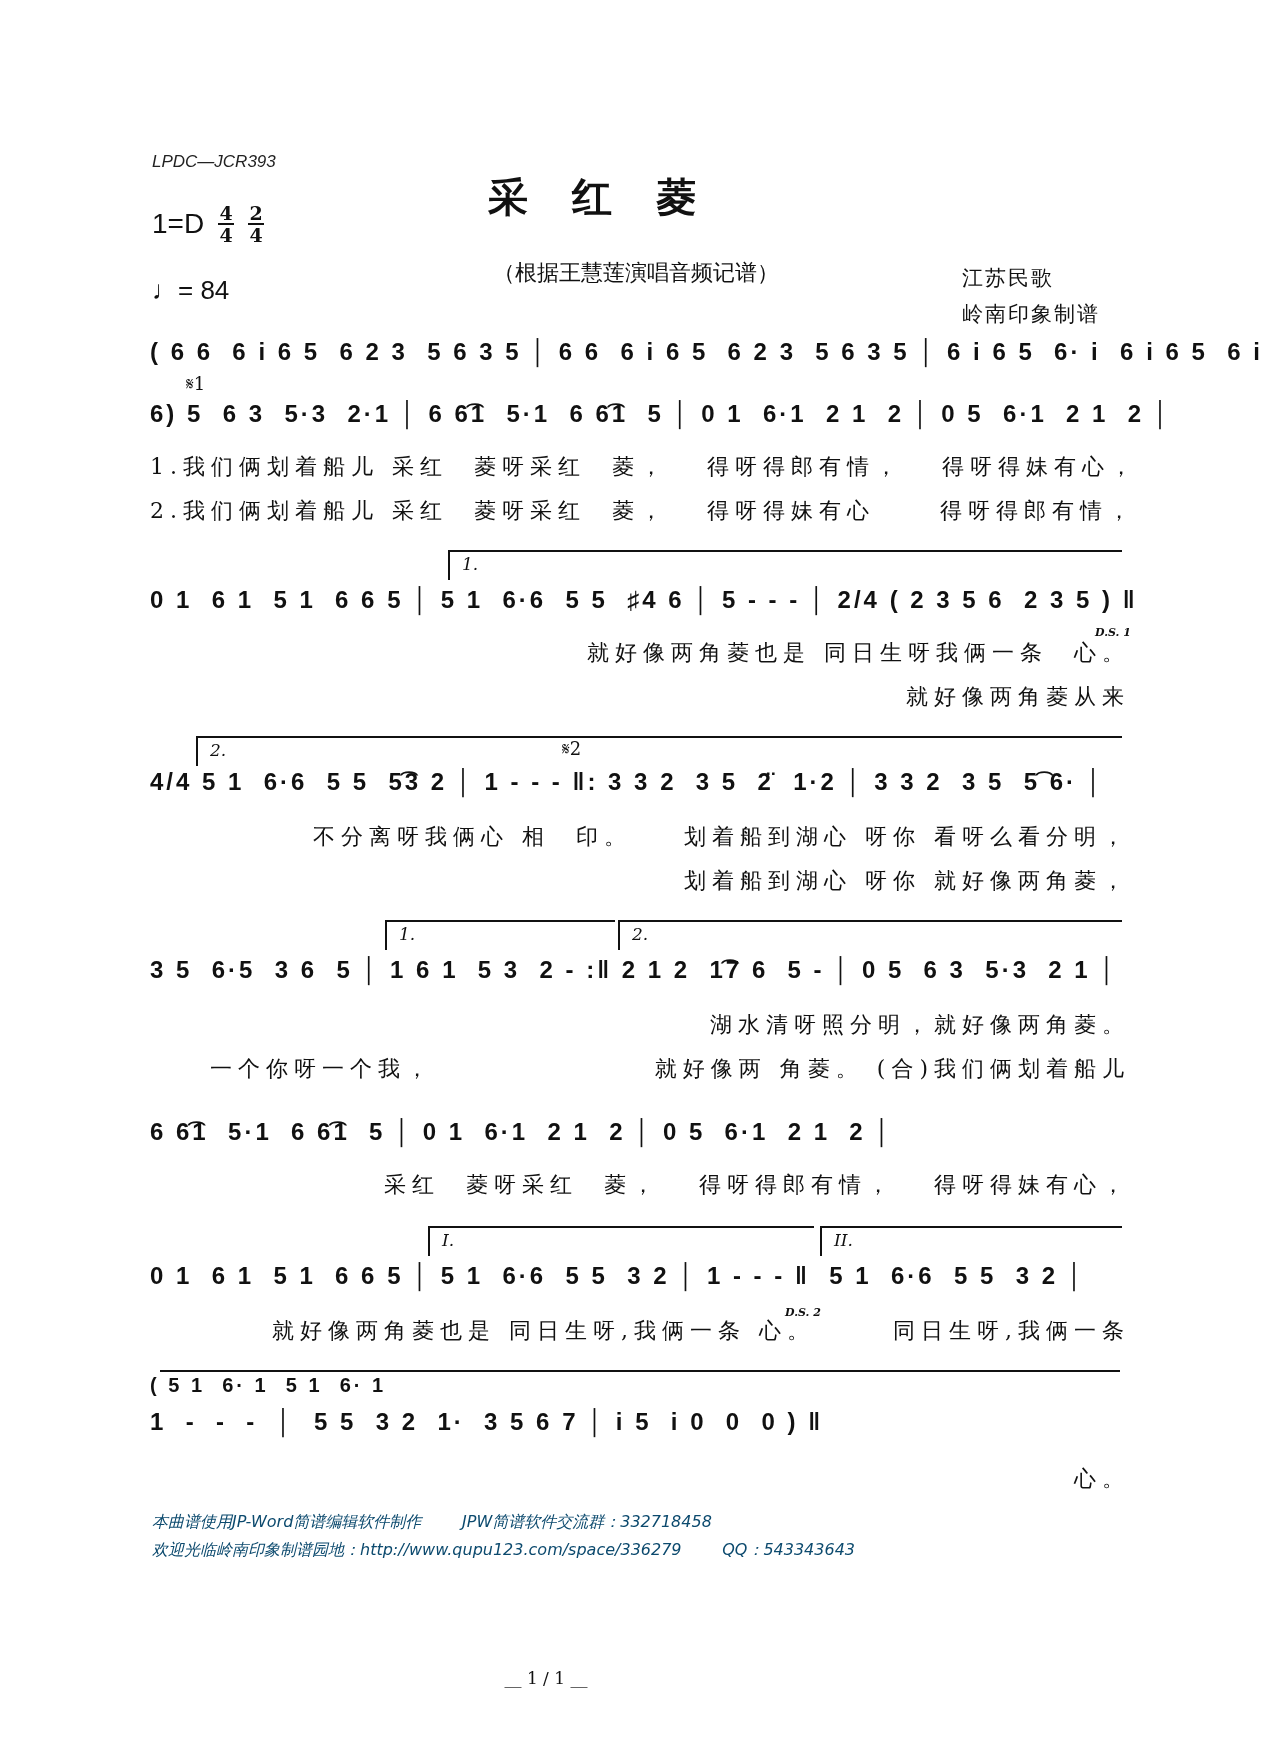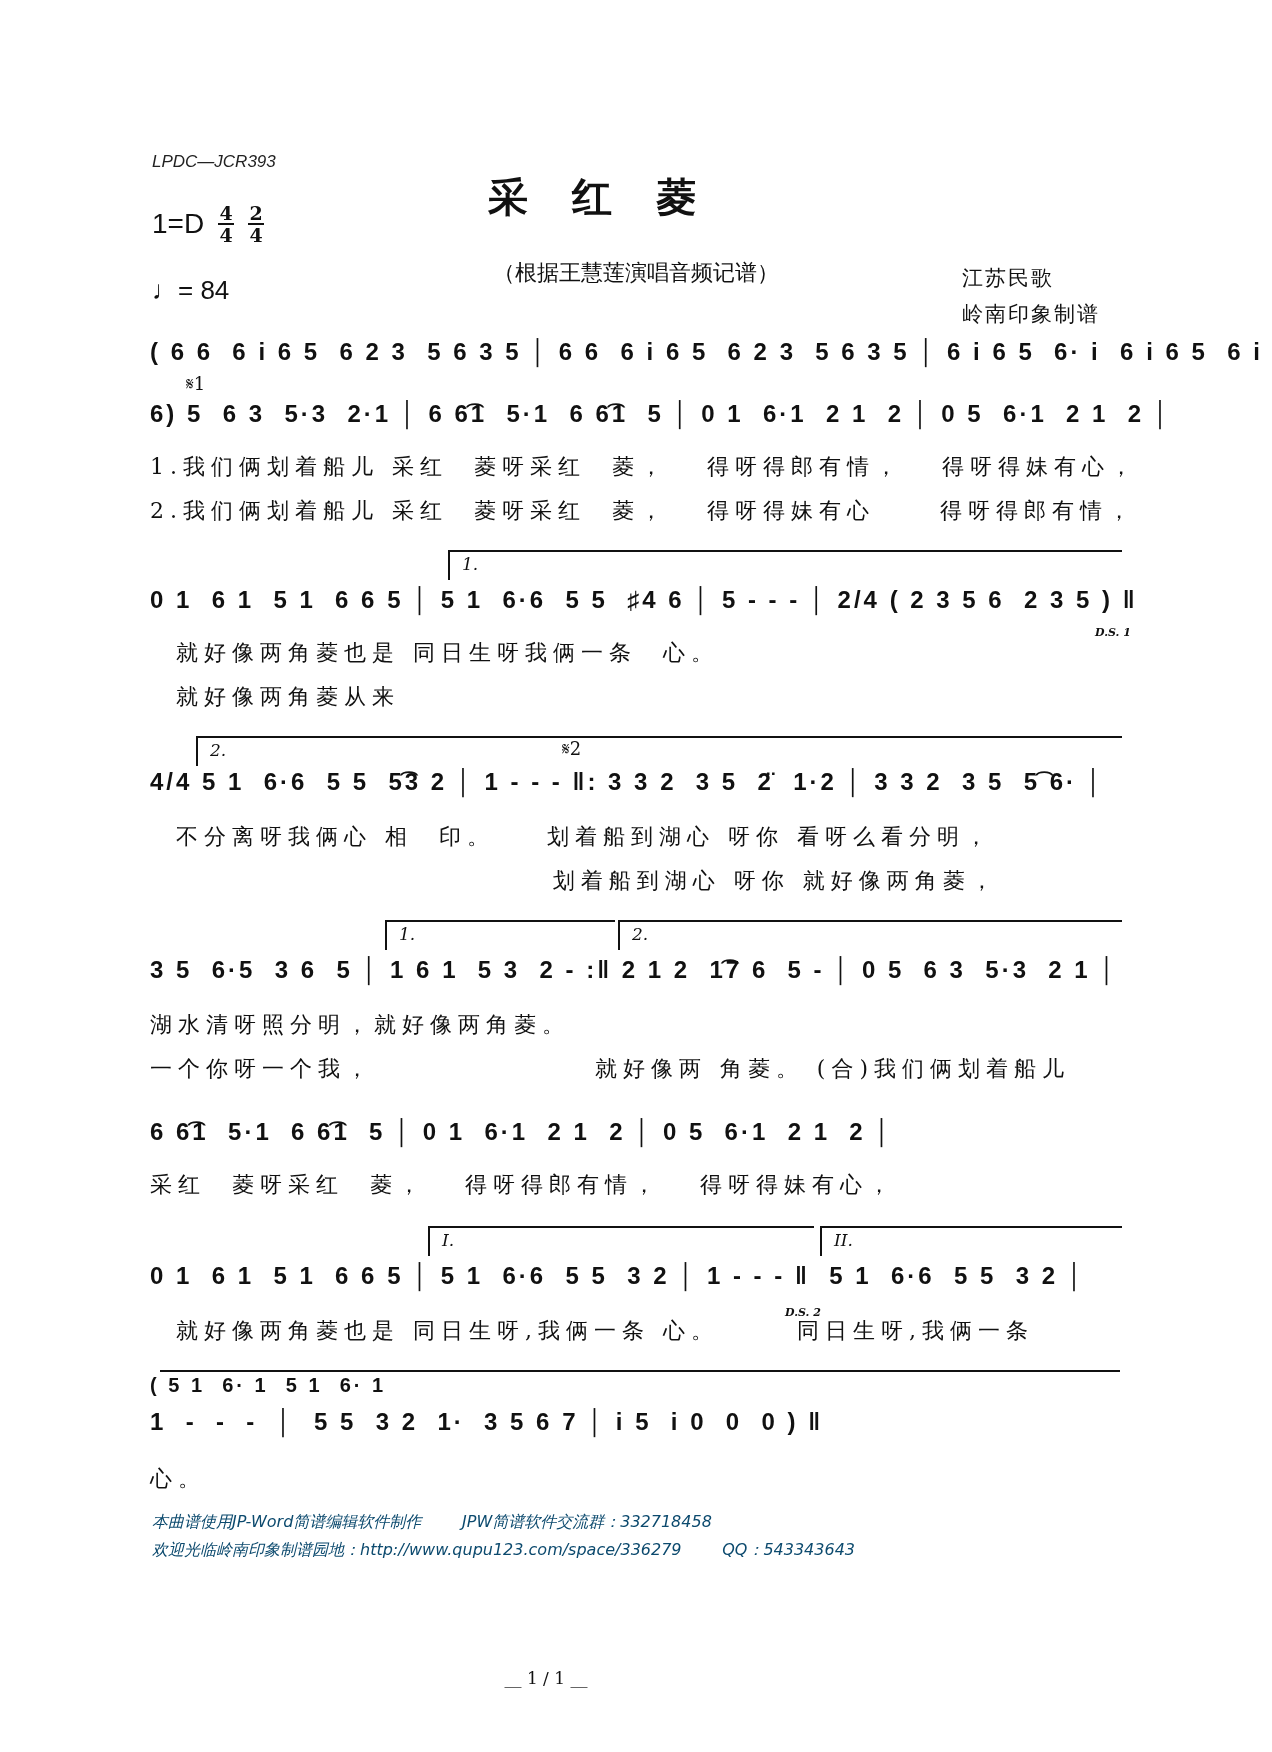--- a/index.html
+++ b/index.html
@@ -9,21 +9,21 @@
   .code { left: 152px; top: 152px; font-family: "Liberation Sans", sans-serif; font-style: italic; font-size: 17px; color: #222; }
   .title { left: 0; width: 1184px; top: 170px; text-align: center; font-family: "DejaVu Serif", serif; font-weight: bold; font-size: 40px; letter-spacing: 44px; text-indent: 44px; }
   .subtitle { left: 0; width: 1272px; top: 258px; text-align: center; font-family: "DejaVu Serif", serif; font-size: 22px; }
   .key { left: 152px; top: 204px; font-family: "Liberation Sans", sans-serif; font-size: 28px; display: flex; align-items: center; gap: 6px; }
   .frac { display: inline-flex; flex-direction: column; align-items: center; font-family: "DejaVu Serif", serif; font-weight: bold; font-size: 19px; line-height: 18px; margin-left: 8px; }
   .frac span.bar { width: 16px; height: 2px; background: #111; margin: 1px 0; }
   .tempo { left: 152px; top: 275px; font-family: "Liberation Sans", sans-serif; font-size: 26px; }
   .credits { left: 962px; top: 240px; font-family: Liberation Serif, serif; font-size: 21px; line-height: 36px; letter-spacing: 2px; margin-top: 20px; }
 
   .line { position: absolute; left: 150px; width: 975px; font-family: "Liberation Sans", sans-serif; font-weight: bold; font-size: 24px; white-space: pre; letter-spacing: 3px; }
-  .lyr { position: absolute; left: 150px; width: 980px; font-family: "DejaVu Serif", serif; font-size: 22px; white-space: pre; letter-spacing: 6px; }
+  .lyr { position: absolute; left: 150px; width: 980px; font-family: "DejaVu Serif", serif; font-size: 22px; white-space: pre; letter-spacing: 6px; text-align: right; }
   .volta { position: absolute; border-top: 2px solid #111; border-left: 2px solid #111; height: 28px; }
   .volta span { position: absolute; left: 12px; top: 2px; font-family: "DejaVu Serif", serif; font-style: italic; font-size: 17px; }
   .mark { position: absolute; font-family: "DejaVu Serif", serif; font-size: 18px; }
   .ds { position: absolute; font-family: "DejaVu Serif", serif; font-weight: bold; font-style: italic; font-size: 11px; }
   .footer { left: 152px; font-family: "DejaVu Sans", sans-serif; font-style: italic; font-size: 16px; color: #0c4a6e; white-space: pre; }
   .pageno { left: 4px; width: 1084px; top: 1668px; text-align: center; font-family: "DejaVu Serif", serif; font-size: 17px; }
 </style>
 </head>
 <body>
 

